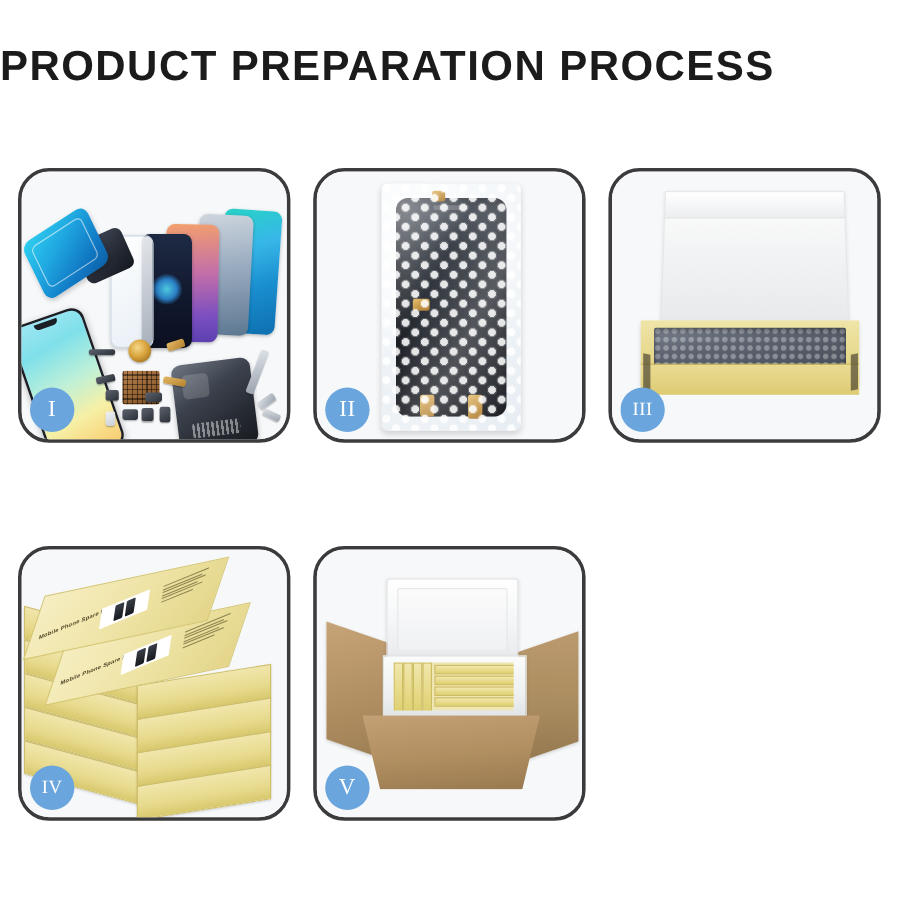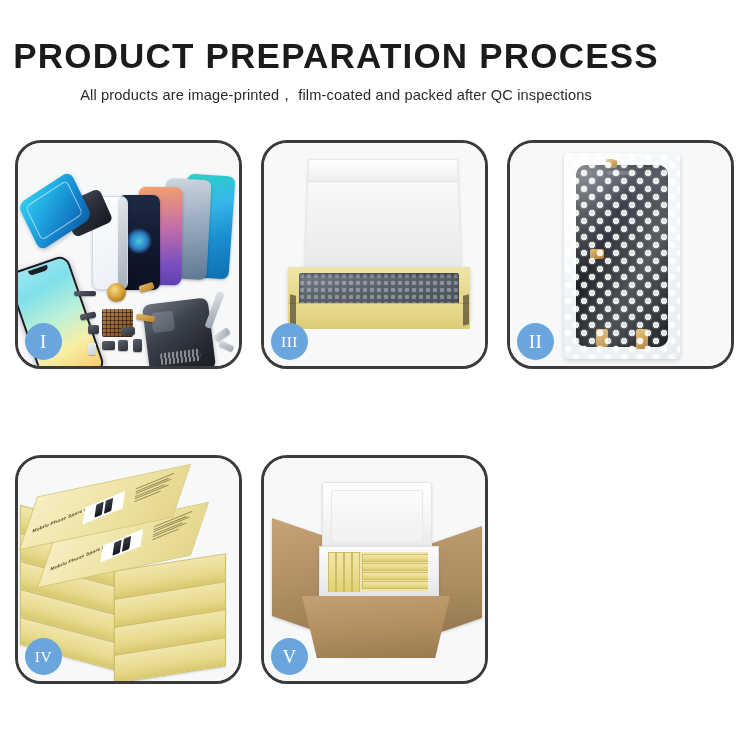--- a/index.html
+++ b/index.html
@@ -19,21 +19,21 @@
     height: 750px;
     background: #ffffff;
   }
 
   
   .header {
     position: absolute;
     left: 0;
     top: 38px;
     width: 672px;
-    text-align: center;
+    text-align: left;
   }
   .title {
     font-size: 35px;
     font-weight: bold;
     letter-spacing: 1.2px;
     color: #1b1b1b;
     line-height: 1.05;
     white-space: nowrap;
     font-family: "Liberation Sans", sans-serif;
   }
@@ -488,21 +488,20 @@
     border-radius: 1px;
   }
 </style>
 </head>
 <body>
 
 <div id="infographic">
 
   <div class="header">
     <div class="title">PRODUCT PREPARATION PROCESS</div>
-    <div class="subtitle">All products are image-printed， film-coated and packed after QC inspections</div>
   </div>
 
   <div class="grid">
 
     <div class="panel p1">
       <div class="panel-stage">
         <div class="scene">
           <div class="ph ph-e"></div>
           <div class="ph ph-d"></div>
           <div class="ph ph-c"></div>
@@ -527,42 +526,42 @@
           <div class="part tool" style="left:193px; top:148px; width:7px;  height:38px; transform:rotate(21deg);"></div>
           <div class="part tool" style="left:196px; top:188px; width:16px; height:7px;  transform:rotate(-34deg);"></div>
           <div class="part tool" style="left:201px; top:200px; width:15px; height:6px;  transform:rotate(26deg);"></div>
         </div>
         <div class="badge">I</div>
       </div>
     </div>
 
     <div class="panel">
       <div class="panel-stage">
-        <div class="m-lid"></div>
-        <div class="m-tray"></div>
-        <div class="m-tray-inner"></div>
-        <div class="m-tray-front"></div>
-        <div class="m-corner-l"></div>
-        <div class="m-corner-r"></div>
-        <div class="badge small">III</div>
-      </div>
-    </div>
-
-    <div class="panel">
-      <div class="panel-stage">
         <div class="bag">
           <div class="bag-inner"></div>
           <div class="bag-flex" style="left:42px; top:6px;  width:11px; height:9px;"></div>
           <div class="bag-flex" style="left:26px; top:96px; width:14px; height:10px;"></div>
           <div class="bag-flex" style="left:32px; top:176px; width:12px; height:18px;"></div>
           <div class="bag-flex" style="left:72px; top:176px; width:12px; height:20px;"></div>
           <div class="bubbles"></div>
           <div class="bag-gloss"></div>
         </div>
         <div class="badge">II</div>
+      </div>
+    </div>
+
+    <div class="panel">
+      <div class="panel-stage">
+        <div class="m-lid"></div>
+        <div class="m-tray"></div>
+        <div class="m-tray-inner"></div>
+        <div class="m-tray-front"></div>
+        <div class="m-corner-l"></div>
+        <div class="m-corner-r"></div>
+        <div class="badge small">III</div>
       </div>
     </div>
 
     <div class="panel">
       <div class="panel-stage">
         <div class="stack">
 
           <div class="sbox" style="left:2px;  top:60px;  width:96px; height:26px; transform:skewY(15deg);"></div>
           <div class="sbox" style="left:2px;  top:88px;  width:96px; height:26px; transform:skewY(15deg);"></div>
           <div class="sbox" style="left:2px;  top:116px; width:96px; height:26px; transform:skewY(15deg);"></div>

